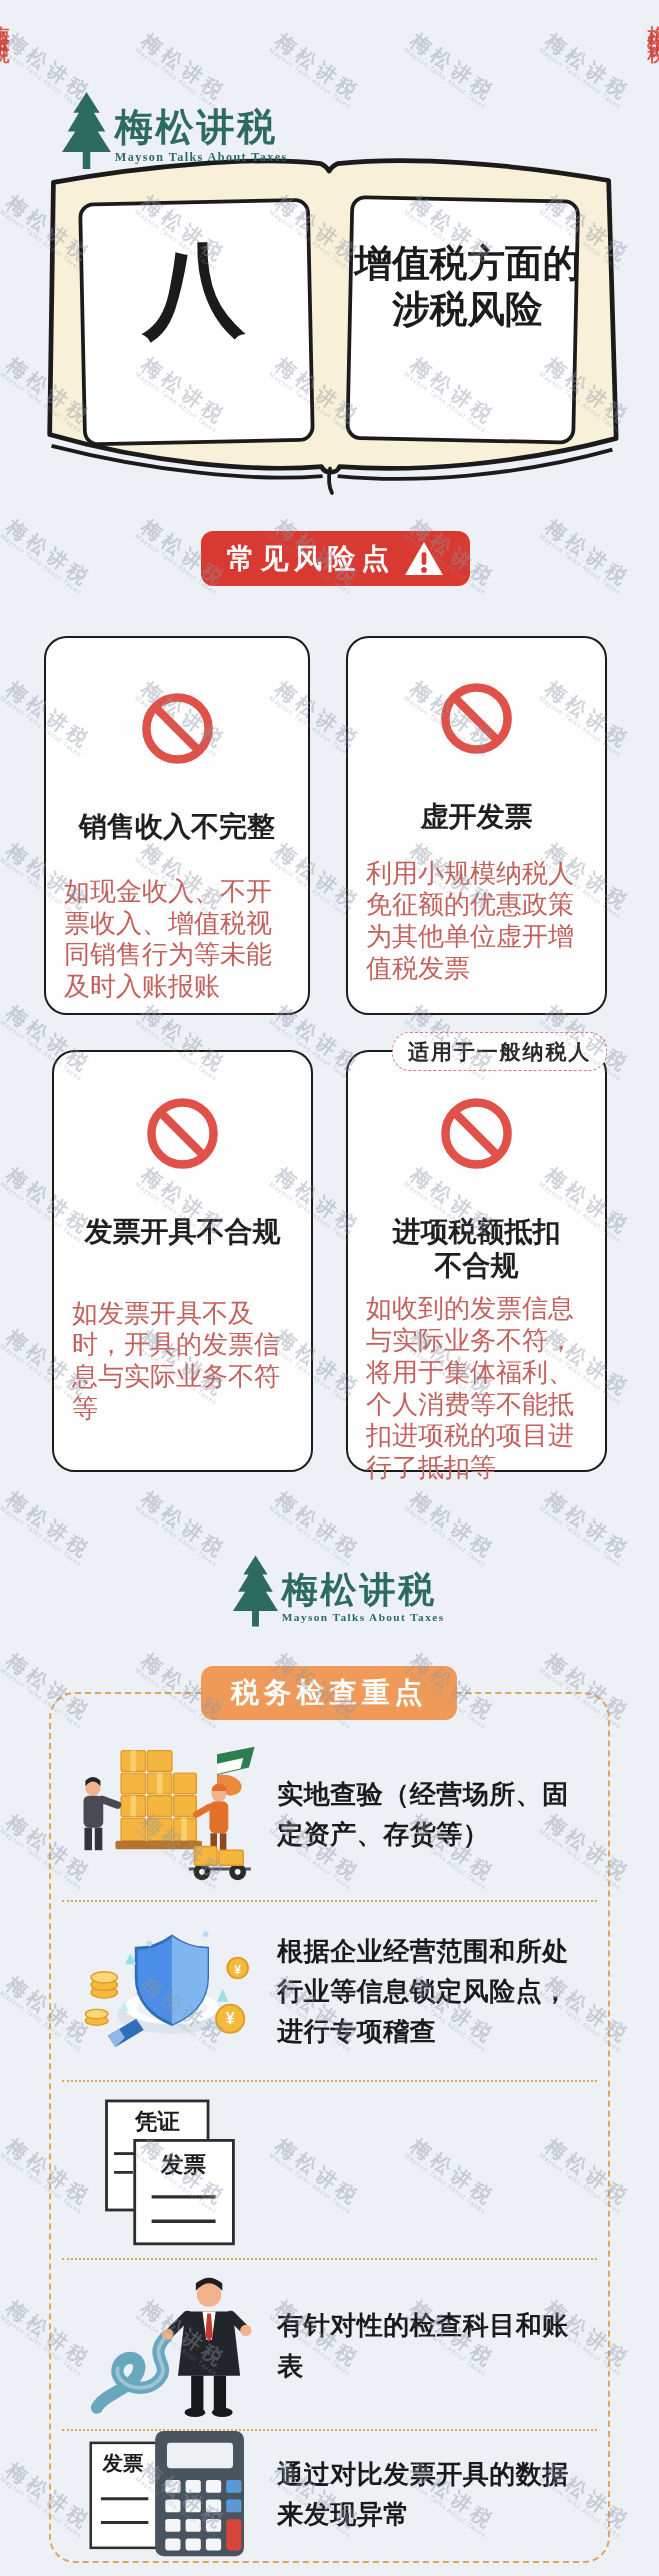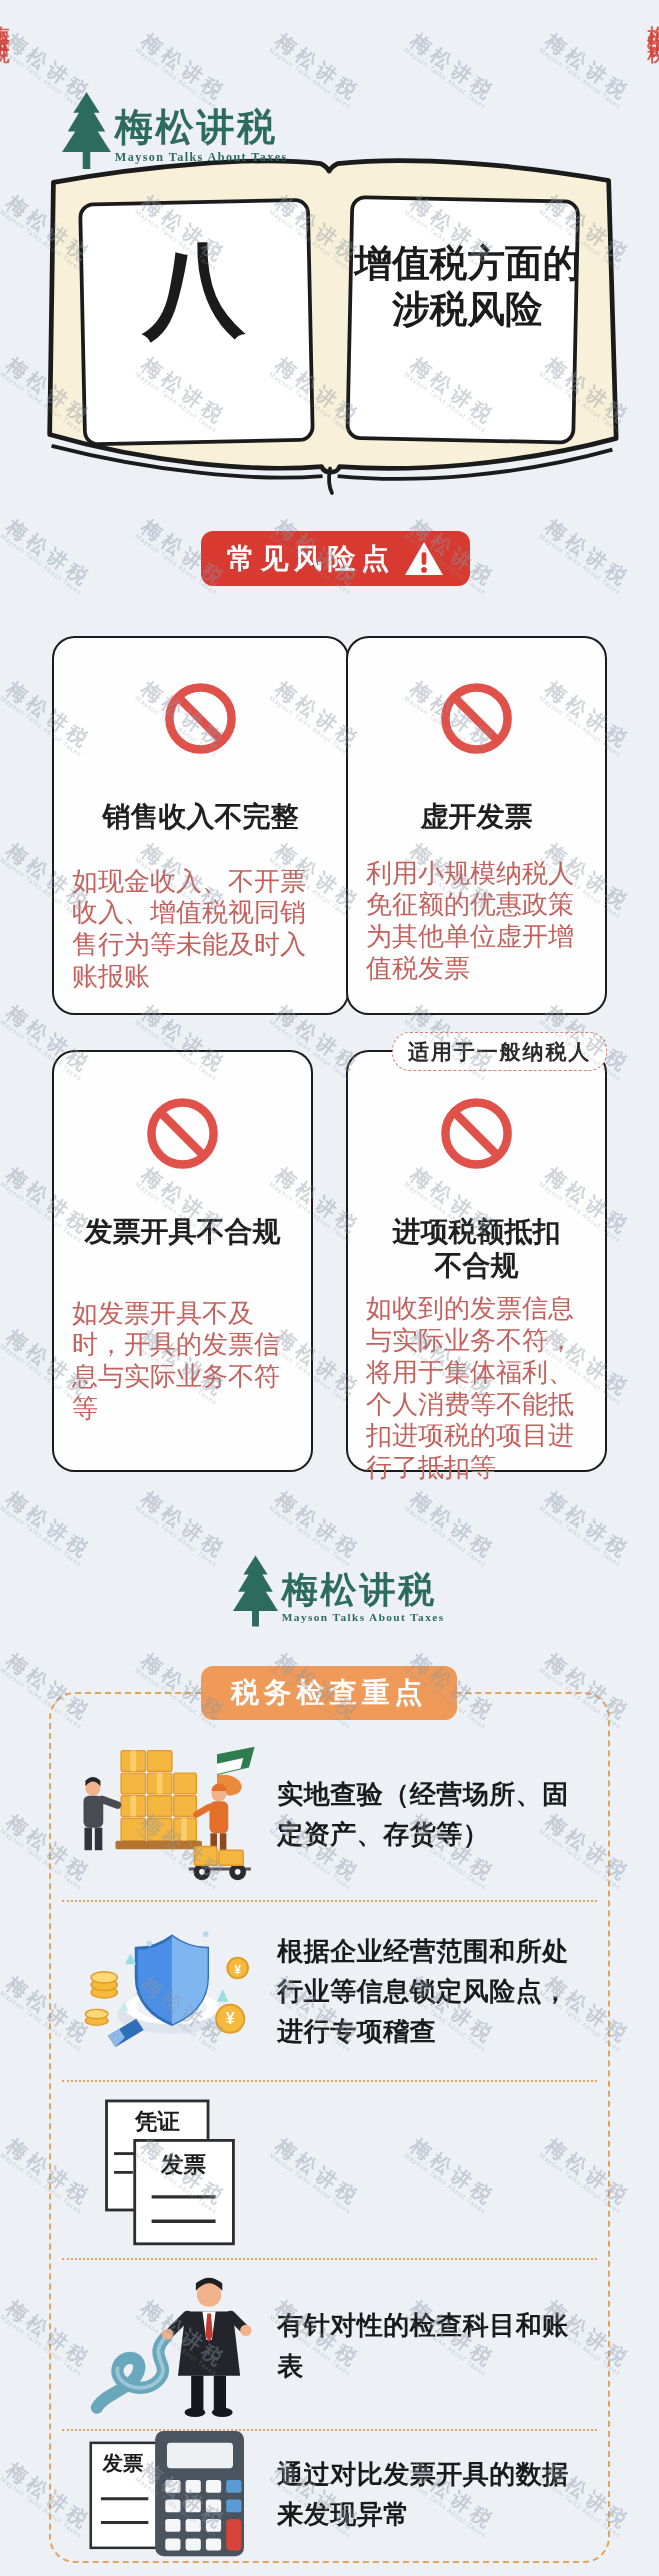--- a/index.html
+++ b/index.html
@@ -89,21 +89,21 @@
     <span>常见风险点</span>
     <span style="display:flex;">
       <svg width="40" height="36" viewBox="0 0 42 38">
         <polygon points="21,1 41,36 1,36" fill="#ffffff"></polygon>
         <rect x="18.5" y="12" width="5" height="13" rx="2" fill="#d83a31"></rect>
         <circle cx="21" cy="30.5" r="3" fill="#d83a31"></circle>
       </svg>
     </span>
   </div>
 
-  <div class="card abs" style="left:52px;top:636px;width:297px;height:379px;">
+  <div class="card abs" style="left:44px;top:636px;width:266px;height:379px;justify-content:center;">
     <span style="margin-top:40px;">
       <svg width="81" height="81" viewBox="0 0 86 86">
         <circle cx="43" cy="43" r="33" fill="none" stroke="#e0514a" stroke-width="9"></circle>
         <line x1="20" y1="21" x2="65" y2="66" stroke="#e0514a" stroke-width="9"></line>
       </svg>
     </span>
     <div class="card-title">销售收入不完整</div>
     <div class="card-body" style="margin-top:32px;">如现金收入、不开票收入、增值税视同销售行为等未能及时入账报账</div>
   </div>
 

